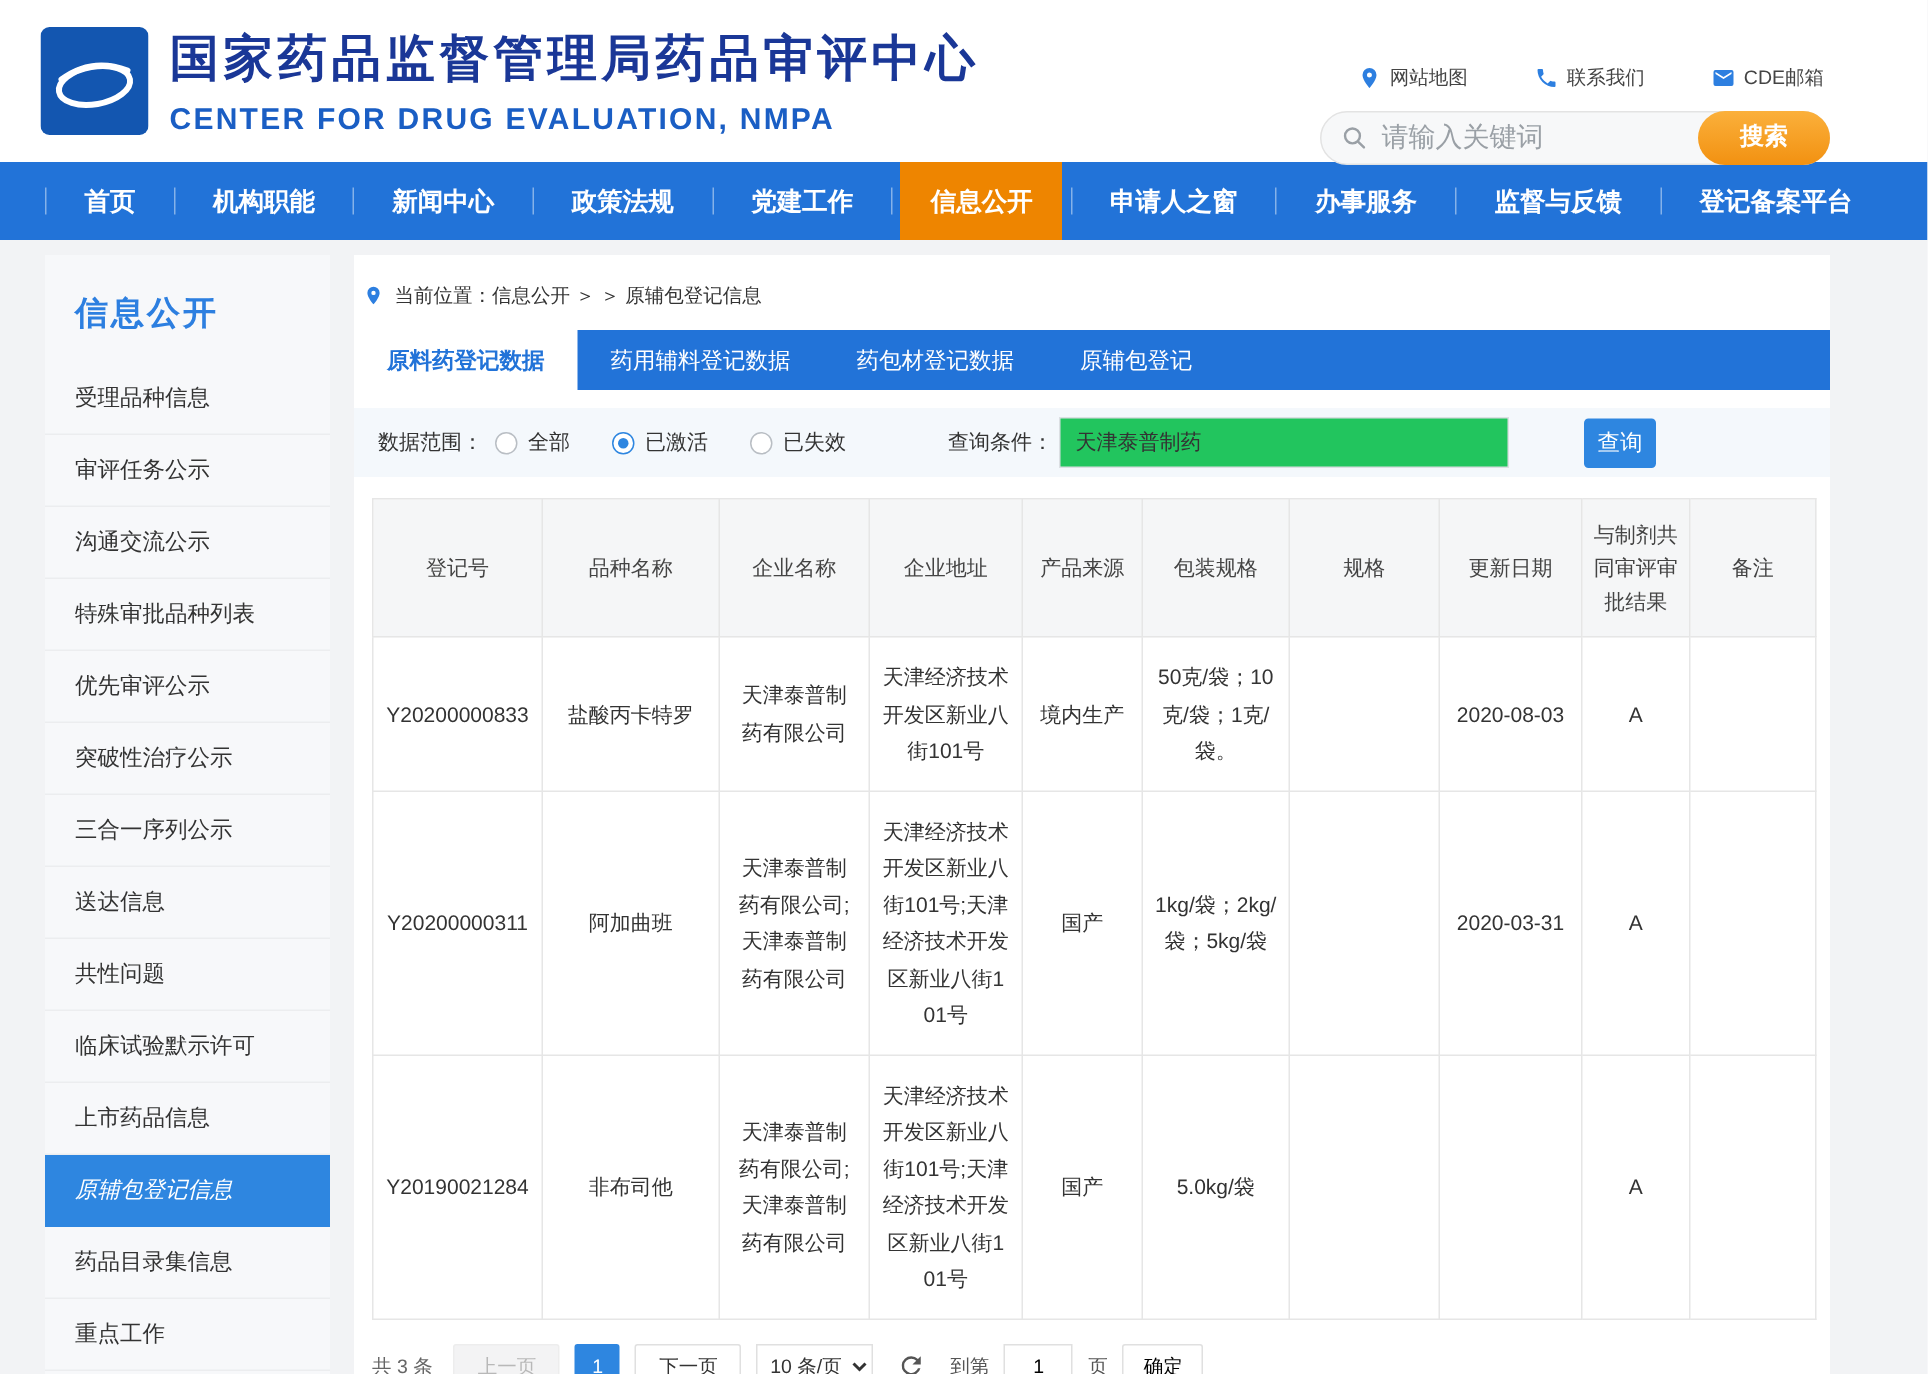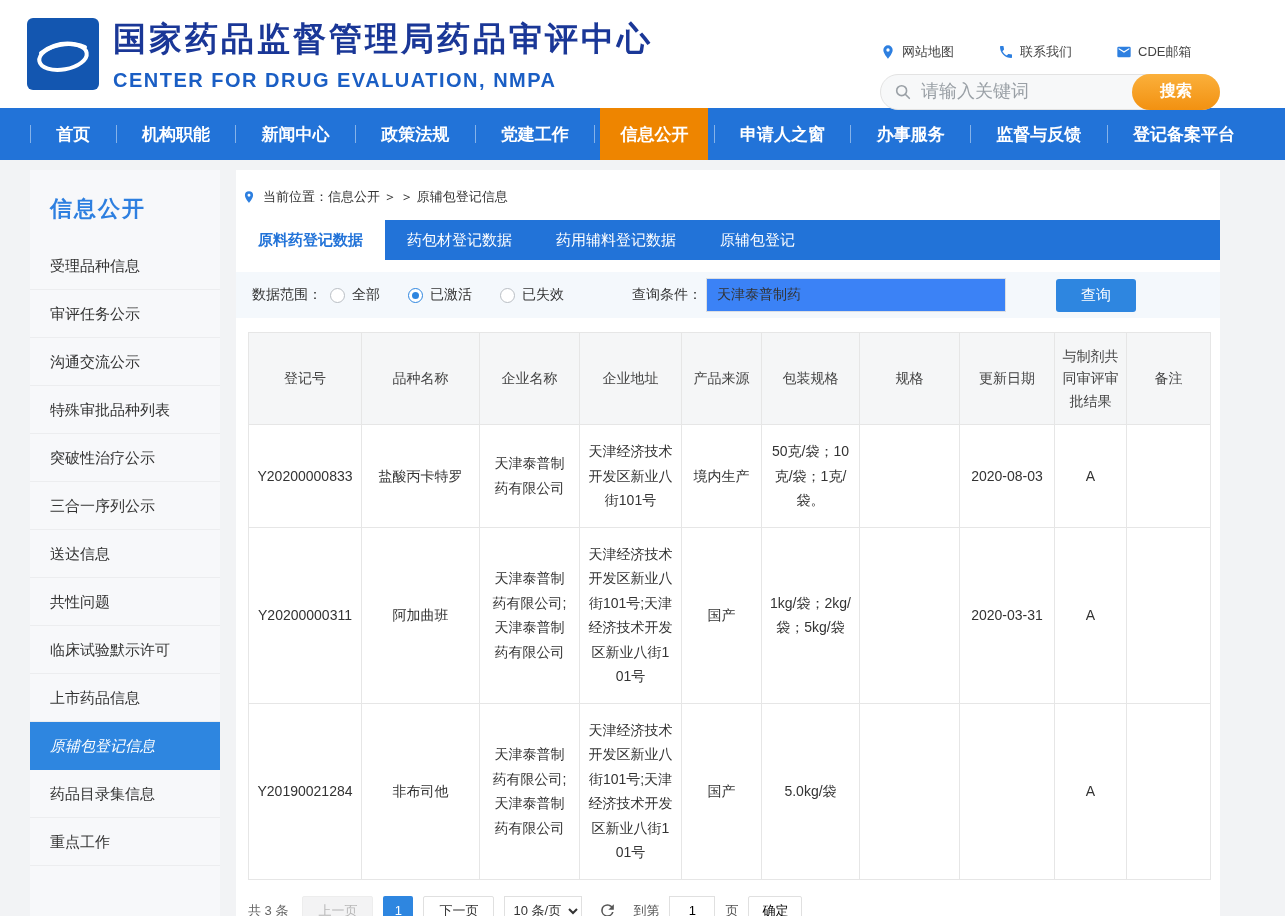--- a/index.html
+++ b/index.html
@@ -11,21 +11,21 @@
   .page { width:1285px; min-height:916px; background:#f2f3f5; }
 
   
   .site-header {
     height:108px; background:#fff; display:flex; align-items:center;
     padding:0 65px 0 27px; position:relative;
   }
   .logo { width:72px; height:72px; margin-right:14px; flex-shrink:0; cursor:pointer; }
   .title-block h1 { font-size:33px; color:#1a3797; font-weight:bold; letter-spacing:3px; white-space:nowrap; }
   .title-block .subtitle { font-size:20px; color:#1a5ec4; font-weight:bold; letter-spacing:1.5px; margin-top:7px; }
-  .header-right { margin-left:auto; display:flex; flex-direction:column; gap:13px;margin-top:44px; }
+  .header-right { margin-left:auto; display:flex; flex-direction:column; align-items:flex-end; gap:13px;margin-top:44px; }
   .utility-links { display:flex; gap:44px; margin-right:4px; }
   .utility-link { display:flex; align-items:center; gap:6px; font-size:13px; color:#444; cursor:pointer; white-space:nowrap; }
   .utility-link svg { width:16px; height:16px; }
   .search-bar { position:relative; width:340px; height:36px; }
   .search-input {
     width:100%; height:36px; border-radius:18px; border:1px solid #e3e3e3;
     background:#f7f8f9; padding:0 96px 0 40px; font-size:18px; color:#333; outline:none;
     font-family:inherit;
   }
   .search-input::placeholder { color:#9aa0a6; }
@@ -81,25 +81,25 @@
   .radio-group { display:flex; align-items:center; gap:28px; margin-left:8px; }
   .radio-option { display:flex; align-items:center; gap:7px; cursor:pointer; }
   .radio {
     width:15px; height:15px; border-radius:50%; border:1px solid #b9bec4; background:#fff;
     display:inline-block; position:relative; flex-shrink:0;
   }
   .radio.checked { border-color:#2e86e0; }
   .radio.checked::after { content:''; position:absolute; inset:3px; border-radius:50%; background:#2e86e0; }
   .query-label { margin-left:68px; }
   .query-input {
-    width:300px; height:34px; border:1px solid #dcdfe3; background:#3b82f6; padding:0 10px;
+    width:300px; height:34px; border:1px solid #dcdfe3; background:#22c55e; padding:0 10px;
     font-size:14px; color:#333; outline:none; margin-left:4px; font-family:inherit;
   }
   .query-btn {
-    margin-left:50px; width:80px; height:33px; background:#2e86e0; border:none; color:#fff;
+    margin-left:50px; width:48px; height:33px; background:#2e86e0; border:none; color:#fff;
     font-size:15px; border-radius:3px; cursor:pointer; font-family:inherit;
   }
 
   
   .data-table {
     width:calc(100% - 24px); margin:14px 12px 0; border-collapse:collapse;
     table-layout:fixed; font-size:14px; color:#333;
   }
   .data-table th {
     background:#f5f6f7; font-weight:400; color:#444; border:1px solid #e6e6e6;
@@ -198,20 +198,21 @@
 
   <div class="content">
 
     <aside class="sidebar">
       <div class="sidebar-title">信息公开</div>
       <ul class="sidebar-list">
         <li class="sidebar-item">受理品种信息</li>
         <li class="sidebar-item">审评任务公示</li>
         <li class="sidebar-item">沟通交流公示</li>
         <li class="sidebar-item">特殊审批品种列表</li>
+        <li class="sidebar-item">优先审评公示</li>
         <li class="sidebar-item">突破性治疗公示</li>
         <li class="sidebar-item">三合一序列公示</li>
         <li class="sidebar-item">送达信息</li>
         <li class="sidebar-item">共性问题</li>
         <li class="sidebar-item">临床试验默示许可</li>
         <li class="sidebar-item">上市药品信息</li>
         <li class="sidebar-item active">原辅包登记信息</li>
         <li class="sidebar-item">药品目录集信息</li>
         <li class="sidebar-item">重点工作</li>
       </ul>
@@ -221,22 +222,22 @@
 
       <div class="breadcrumb">
         <svg viewBox="0 0 24 24">
             <path d="M12 2a7 7 0 0 0-7 7c0 5.25 7 13 7 13s7-7.75 7-13a7 7 0 0 0-7-7zm0 9.5a2.5 2.5 0 1 1 0-5 2.5 2.5 0 0 1 0 5z" fill="#2d7fe0"></path>
           </svg>
         <span>当前位置：信息公开 ＞ ＞ 原辅包登记信息</span>
       </div>
 
       <div class="tabbar">
         <div class="tab active">原料药登记数据</div>
+        <div class="tab">药用辅料登记数据</div>
         <div class="tab">药包材登记数据</div>
-        <div class="tab">药用辅料登记数据</div>
         <div class="tab">原辅包登记</div>
       </div>
 
       <div class="filterbar">
         <span class="scope-label">数据范围：</span>
         <div class="radio-group">
           <label class="radio-option">
             <span class="radio"></span>
             <span>全部</span>
           </label>

